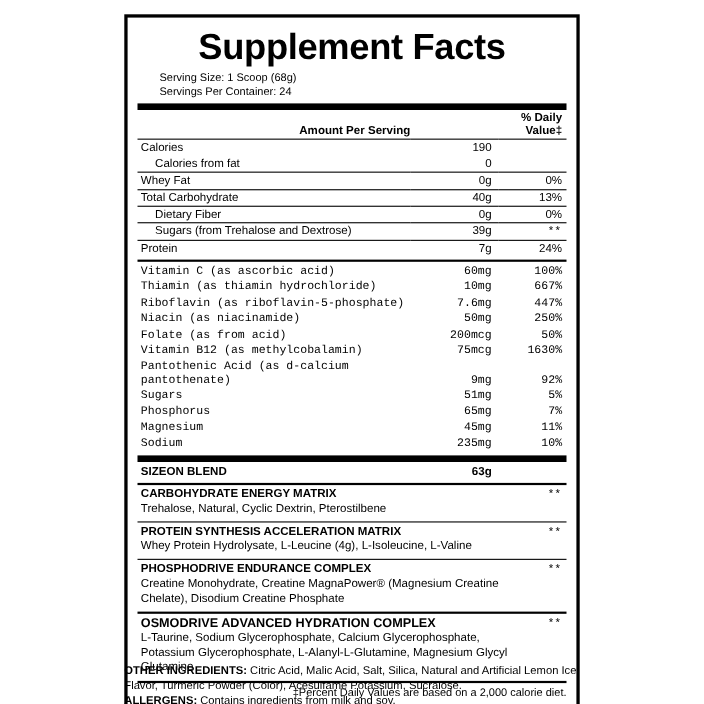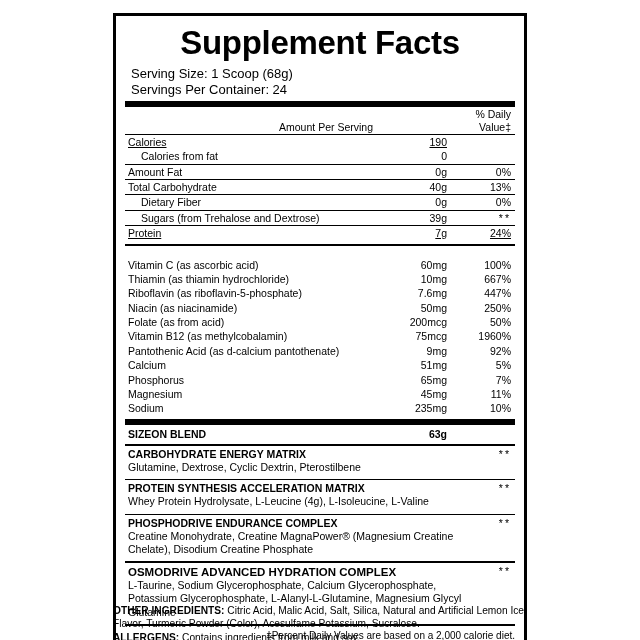--- a/index.html
+++ b/index.html
@@ -33,48 +33,48 @@
   .title {
     font-size: 33px;
     font-weight: bold;
     letter-spacing: -0.3px;
     text-align: center;
     line-height: 1.05;
     margin: 2px 0 5px 0;
     font-family: "Liberation Sans", sans-serif;
   }
   .serving {
-    font-size: 13px;
+    font-size: 10px;
     line-height: 1.25;
-    margin-left: 6px;
+    margin-left: 20px;
   }
   .rule-thin { border-top: 1px solid #000; margin: 3px 0 0 0; }
   .rule-med  { border-top: 2.5px solid #000; margin: 3px 0 0 0; }
   .rule-thick{ border-top: 6px solid #000; margin: 3px 0 0 0; }
 
   table.facts {
     width: 100%;
     border-collapse: collapse;
     font-size: 10.5px;
     table-layout: fixed;
   }
   table.facts td {
     padding: 1px 0 1px 0;
     vertical-align: bottom;
     line-height: 1.18;
   }
   .col-name { width: auto; padding-left: 3px !important; }
   .col-amt  { width: 74px; text-align: right; padding-right: 6px !important; }
   .col-dv   { width: 58px; text-align: right; padding-right: 4px !important; }
 
-  .hdr td { font-weight: normal; font-size: 10.5px; padding-bottom: 2px; text-align: right; }
+  .hdr td { font-weight: bold; font-size: 10.5px; padding-bottom: 2px; text-align: right; }
   .indent1 { padding-left: 16px !important; }
   .indent2 { padding-left: 16px !important; }
   .line td { border-bottom: 1px solid #000; }
-  .noline td { border-bottom: none; text-decoration: underline; }
+  .noline td { border-bottom: none; }
 
   .blend-row td { font-weight: bold; font-size: 10.5px; }
 
   .matrix {
     position: relative;
     padding: 2px 0 2px 3px;
   }
   .matrix .mtitle {
     font-weight: bold;
     font-size: 10.5px;
@@ -138,21 +138,21 @@
         <td class="col-name">Calories</td>
         <td class="col-amt">190</td>
         <td class="col-dv"></td>
       </tr>
       <tr class="line">
         <td class="col-name indent1">Calories from fat</td>
         <td class="col-amt">0</td>
         <td class="col-dv"></td>
       </tr>
       <tr class="line">
-        <td class="col-name">Amount Fat</td>
+        <td class="col-name">Whey Fat</td>
         <td class="col-amt">0g</td>
         <td class="col-dv">0%</td>
       </tr>
       <tr class="line">
         <td class="col-name">Total Carbohydrate</td>
         <td class="col-amt">40g</td>
         <td class="col-dv">13%</td>
       </tr>
       <tr class="line">
         <td class="col-name indent2">Dietary Fiber</td>
@@ -167,21 +167,21 @@
       <tr class="noline">
         <td class="col-name">Protein</td>
         <td class="col-amt">7g</td>
         <td class="col-dv">24%</td>
       </tr>
     </tbody>
       </table>
 
     <div class="rule-med"></div>
 
-    <table class="facts" style="margin-top:12px;">
+    <table class="facts" style="margin-top:2px;font-family:Liberation Mono, monospace;">
       <tbody>
           <tr>
         <td class="col-name">Vitamin C (as ascorbic acid)</td>
         <td class="col-amt">60mg</td>
         <td class="col-dv">100%</td>
       </tr>
       <tr>
         <td class="col-name">Thiamin (as thiamin hydrochloride)</td>
         <td class="col-amt">10mg</td>
         <td class="col-dv">667%</td>
@@ -197,29 +197,29 @@
         <td class="col-dv">250%</td>
       </tr>
       <tr>
         <td class="col-name">Folate (as from acid)</td>
         <td class="col-amt">200mcg</td>
         <td class="col-dv">50%</td>
       </tr>
       <tr>
         <td class="col-name">Vitamin B12 (as methylcobalamin)</td>
         <td class="col-amt">75mcg</td>
-        <td class="col-dv">1960%</td>
+        <td class="col-dv">1630%</td>
       </tr>
       <tr>
         <td class="col-name">Pantothenic Acid (as d-calcium pantothenate)</td>
         <td class="col-amt">9mg</td>
         <td class="col-dv">92%</td>
       </tr>
       <tr>
-        <td class="col-name">Calcium</td>
+        <td class="col-name">Sugars</td>
         <td class="col-amt">51mg</td>
         <td class="col-dv">5%</td>
       </tr>
       <tr>
         <td class="col-name">Phosphorus</td>
         <td class="col-amt">65mg</td>
         <td class="col-dv">7%</td>
       </tr>
       <tr>
         <td class="col-name">Magnesium</td>
@@ -244,21 +244,21 @@
         <td class="col-dv"></td>
       </tr>
     </tbody>
       </table>
 
     <div class="rule-med"></div>
 
     <div class="matrix">
       <div class="mstar">**</div>
       <div class="mtitle">CARBOHYDRATE ENERGY MATRIX</div>
-      <div class="mbody">Glutamine, Dextrose, Cyclic Dextrin, Pterostilbene</div>
+      <div class="mbody">Trehalose, Natural, Cyclic Dextrin, Pterostilbene</div>
     </div>
 
     <div class="rule-thin"></div>
 
     <div class="matrix">
       <div class="mstar">**</div>
       <div class="mtitle">PROTEIN SYNTHESIS ACCELERATION MATRIX</div>
       <div class="mbody">Whey Protein Hydrolysate, L-Leucine (4g), L-Isoleucine, L-Valine</div>
     </div>
 

